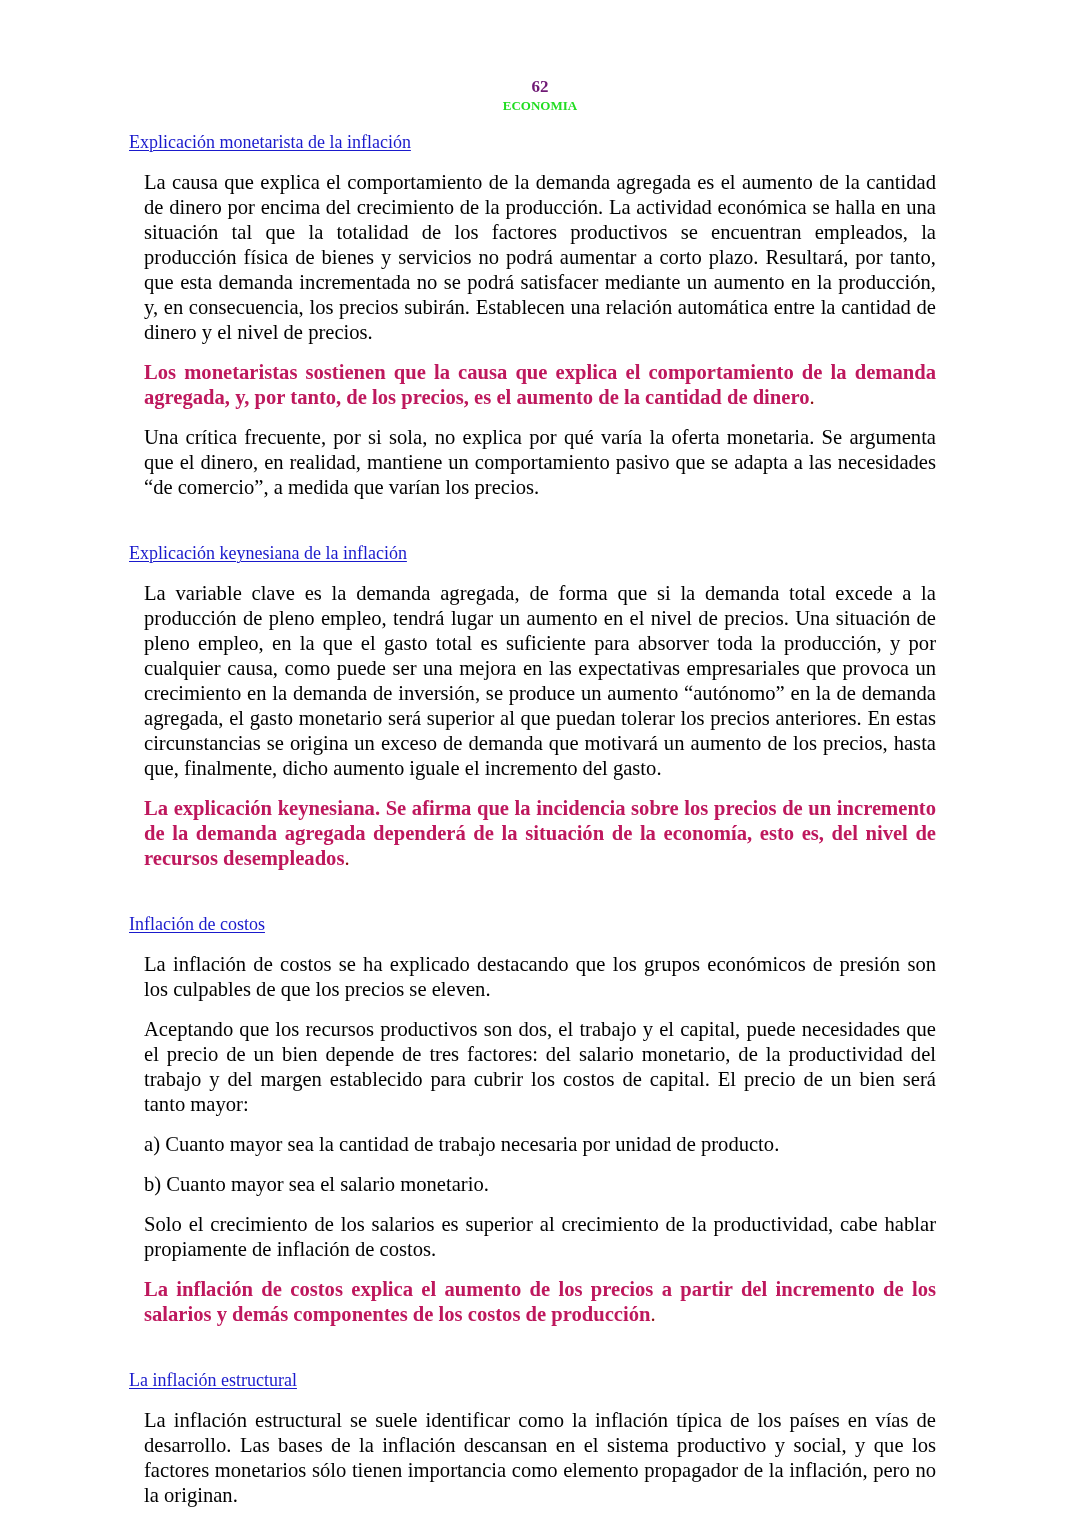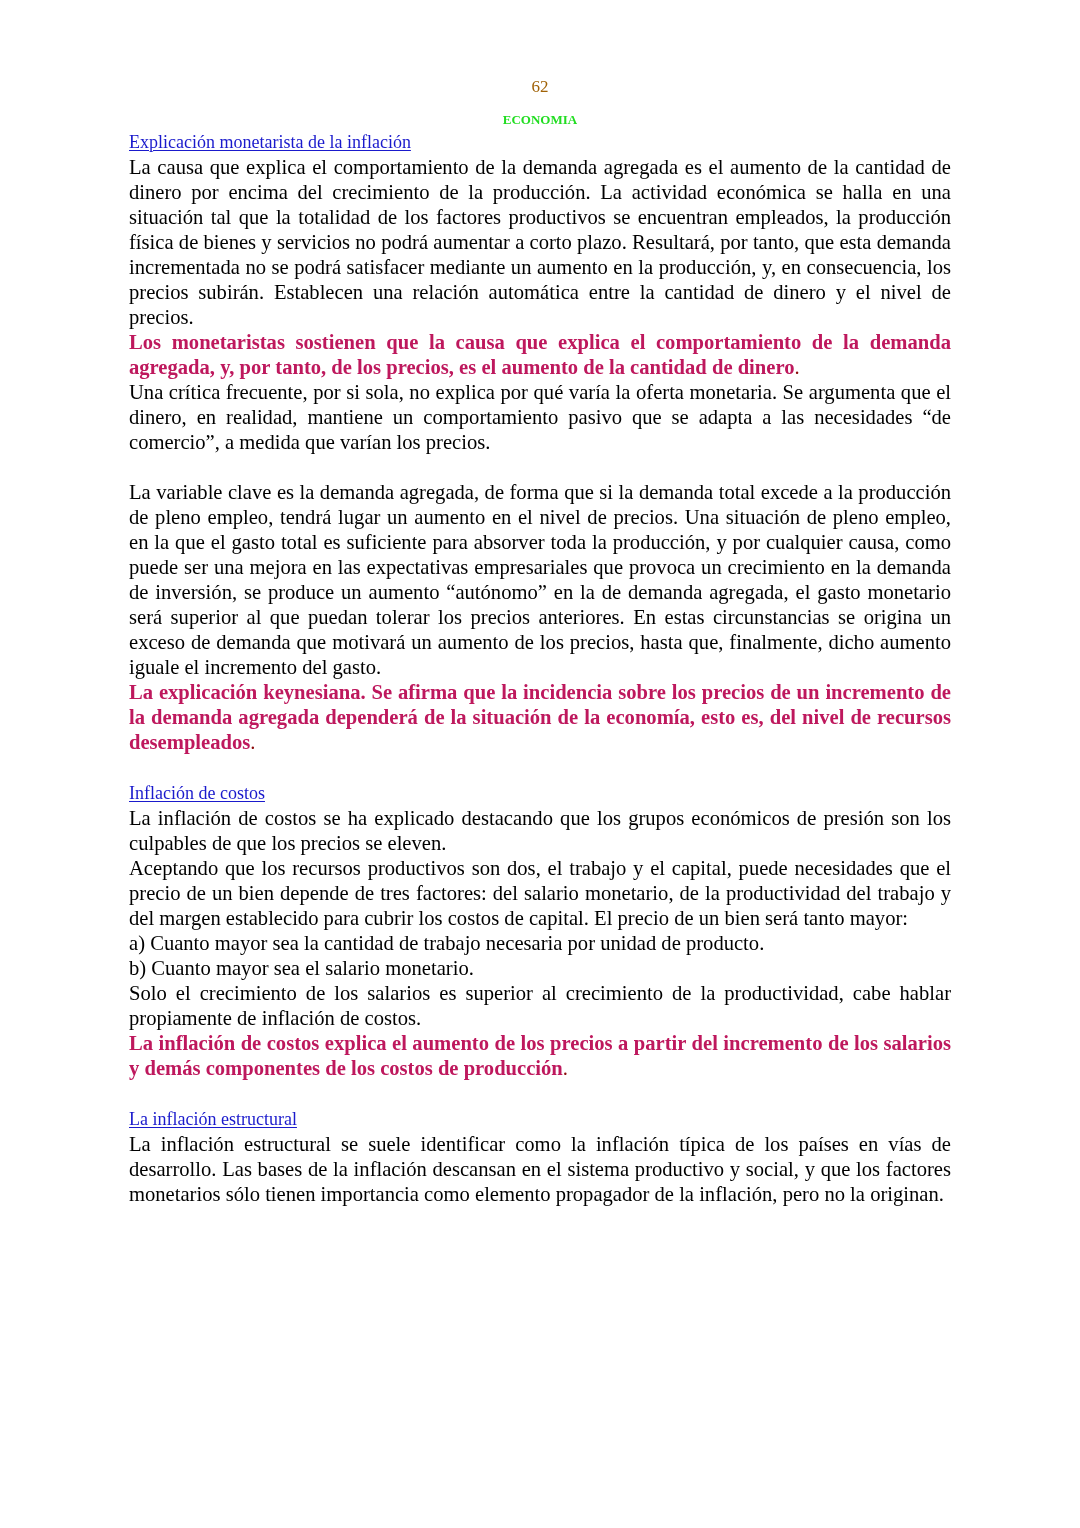--- a/index.html
+++ b/index.html
@@ -17,44 +17,44 @@
     }
     .page-header {
       position: absolute;
       top: 78px;
       left: 0;
       width: 1080px;
       text-align: center;
       line-height: 1;
     }
     .page-number {
-      font-weight: normal;
+      font-weight: bold;
       font-size: 17px;
-      color: #a16207;
+      color: #701a75;
       display: block;
       height: 20px;
     }
     .running-title {
       font-weight: bold;
       font-size: 13px;
       color: #22dd22;
       display: block;
-      margin-top: 15px;
+      margin-top: 1px;
     }
     .content {
       position: absolute;
       top: 129px;
       left: 129px;
       width: 822px;
       font-size: 20.6px;
       line-height: 25px;
       text-align: justify;
     }
     .content p {
-      margin: 0;
+      margin: 15px;
     }
     .section-heading {
       color: #1a1acc;
       text-decoration: underline;
       text-decoration-thickness: 1px;
       text-underline-offset: 2px;
       display: inline-block;
       margin: 0;
       font-weight: normal;
       font-size: 18px;
@@ -87,20 +87,21 @@
   <section>
     <h2 class="section-heading">Explicación monetarista de la inflación</h2>
     <p class="last-line">La causa que explica el comportamiento de la demanda agregada es el aumento de la cantidad de dinero por encima del crecimiento de la producción. La actividad económica se halla en una situación tal que la totalidad de los factores productivos se encuentran empleados, la producción física de bienes y servicios no podrá aumentar a corto plazo. Resultará, por tanto, que esta demanda incrementada no se podrá satisfacer mediante un aumento en la producción, y, en consecuencia, los precios subirán. Establecen una relación automática entre la cantidad de dinero y el nivel de precios.</p>
     <p class="last-line"><span class="highlight">Los monetaristas sostienen que la causa que explica el comportamiento de la demanda agregada, y, por tanto, de los precios, es el aumento de la cantidad de dinero</span><span class="hl-tail">.</span></p>
     <p class="last-line">Una crítica frecuente, por si sola, no explica por qué varía la oferta monetaria. Se argumenta que el dinero, en realidad, mantiene un comportamiento pasivo que se adapta a las necesidades “de comercio”, a medida que varían los precios.</p>
   </section>
 
   <div class="gap"></div>
 
   <section>
+    <h2 class="section-heading">Explicación keynesiana de la inflación</h2>
     <p class="last-line">La variable clave es la demanda agregada, de forma que si la demanda total excede a la producción de pleno empleo, tendrá lugar un aumento en el nivel de precios. Una situación de pleno empleo, en la que el gasto total es suficiente para absorver toda la producción, y por cualquier causa, como puede ser una mejora en las expectativas empresariales que provoca un crecimiento en la demanda de inversión, se produce un aumento “autónomo” en la de demanda agregada, el gasto monetario será superior al que puedan tolerar los precios anteriores. En estas circunstancias se origina un exceso de demanda que motivará un aumento de los precios, hasta que, finalmente, dicho aumento iguale el incremento del gasto.</p>
     <p class="last-line"><span class="highlight">La explicación keynesiana. Se afirma que la incidencia sobre los precios de un incremento de la demanda agregada dependerá de la situación de la economía, esto es, del nivel de recursos desempleados</span><span class="hl-tail">.</span></p>
   </section>
 
   <div class="gap"></div>
 
   <section>
     <h2 class="section-heading">Inflación de costos</h2>
     <p class="last-line">La inflación de costos se ha explicado destacando que los grupos económicos de presión son los culpables de que los precios se eleven.</p>
     <p class="last-line">Aceptando que los recursos productivos son dos, el trabajo y el capital, puede necesidades que el precio de un bien depende de tres factores: del salario monetario, de la productividad del trabajo y del margen establecido para cubrir los costos de capital. El precio de un bien será tanto mayor:</p>

